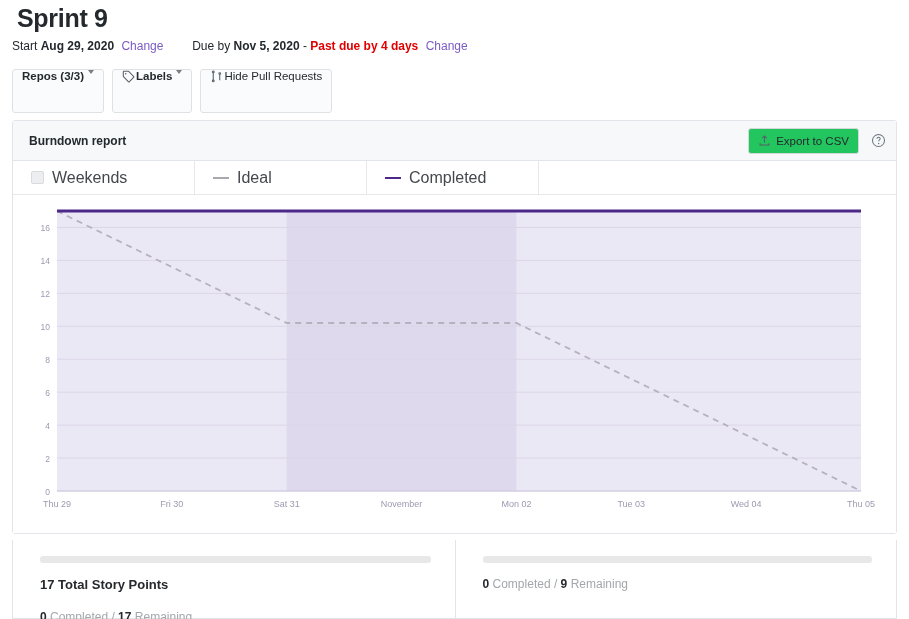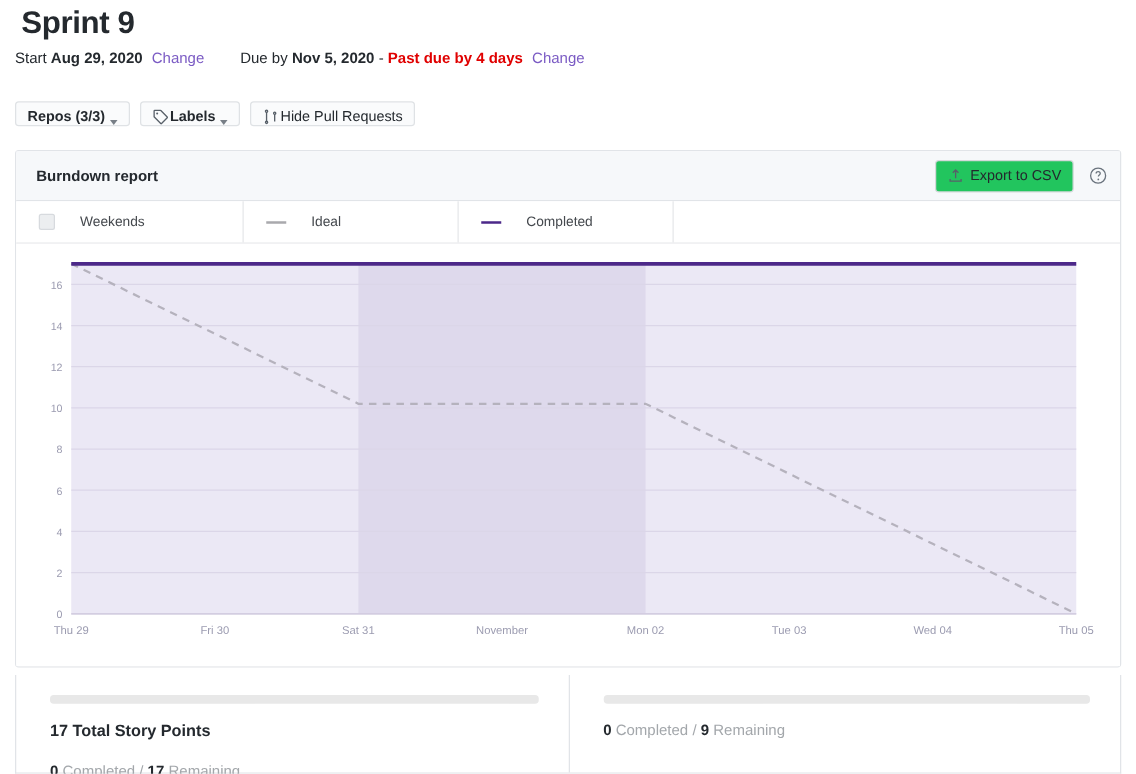--- a/index.html
+++ b/index.html
@@ -39,23 +39,23 @@
   .toolbar {
     position: absolute;
     top: 74px; left: 0; right: 0;
     height: 34px;
     padding: 0 12px;
     display: flex;
     align-items: center;
   }
   .btn {
     display: inline-flex;
-    align-items: flex-end;
+    align-items: flex-start;
     gap: 1px;
-    height: 20px;
+    height: 44px;
     padding: 0 9px;
     background: #fafbfc;
     border: 1px solid #dfe2e5;
     border-radius: 3px;
     font-size: 11.5px;
     font-weight: bold;
     color: #24292e;
     cursor: pointer;
     white-space: nowrap;
   }
@@ -103,24 +103,24 @@
   .help-icon { margin-left: 12px; cursor: pointer; display:block; }
 
   
   .legend {
     display: flex;
     height: 34px;
     border-bottom: 1px solid #e6e8ea;
     background: #fff;
   }
   .legend-cell {
-    display: flex; align-items: center; gap: 20px;
+    display: flex; align-items: center; gap: 8px;
     padding-left: 18px;
     border-right: 1px solid #e6e8ea;
-    font-size: 11px;
+    font-size: 16px;
     color: #44484d;
     cursor: pointer;
   }
   .legend-cell:nth-child(1) { width: 182px; }
   .legend-cell:nth-child(2) { width: 172px; }
   .legend-cell:nth-child(3) { width: 172px; }
   .legend-cell:nth-child(4) { flex: 1; border-right: none; }
   .chk {
     width: 13px; height: 13px;
     background: #eceef0;

